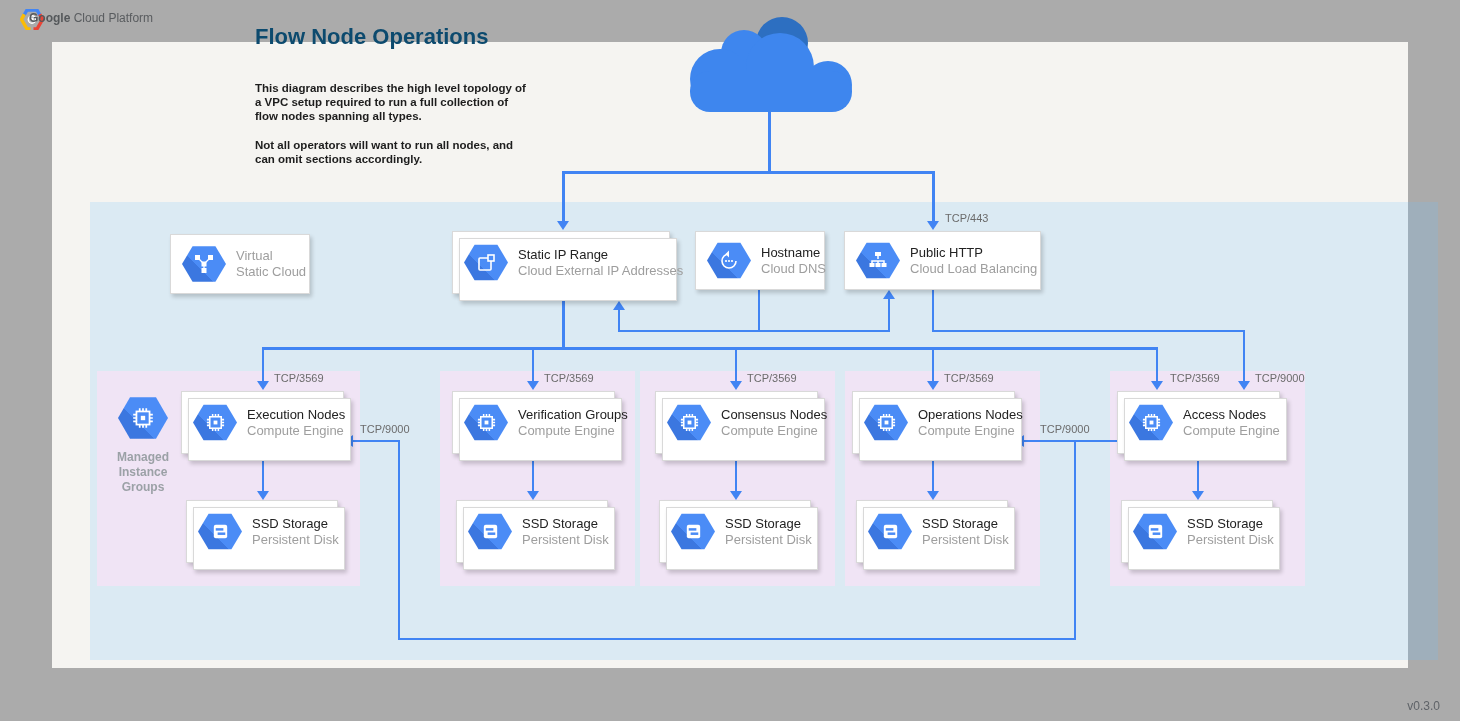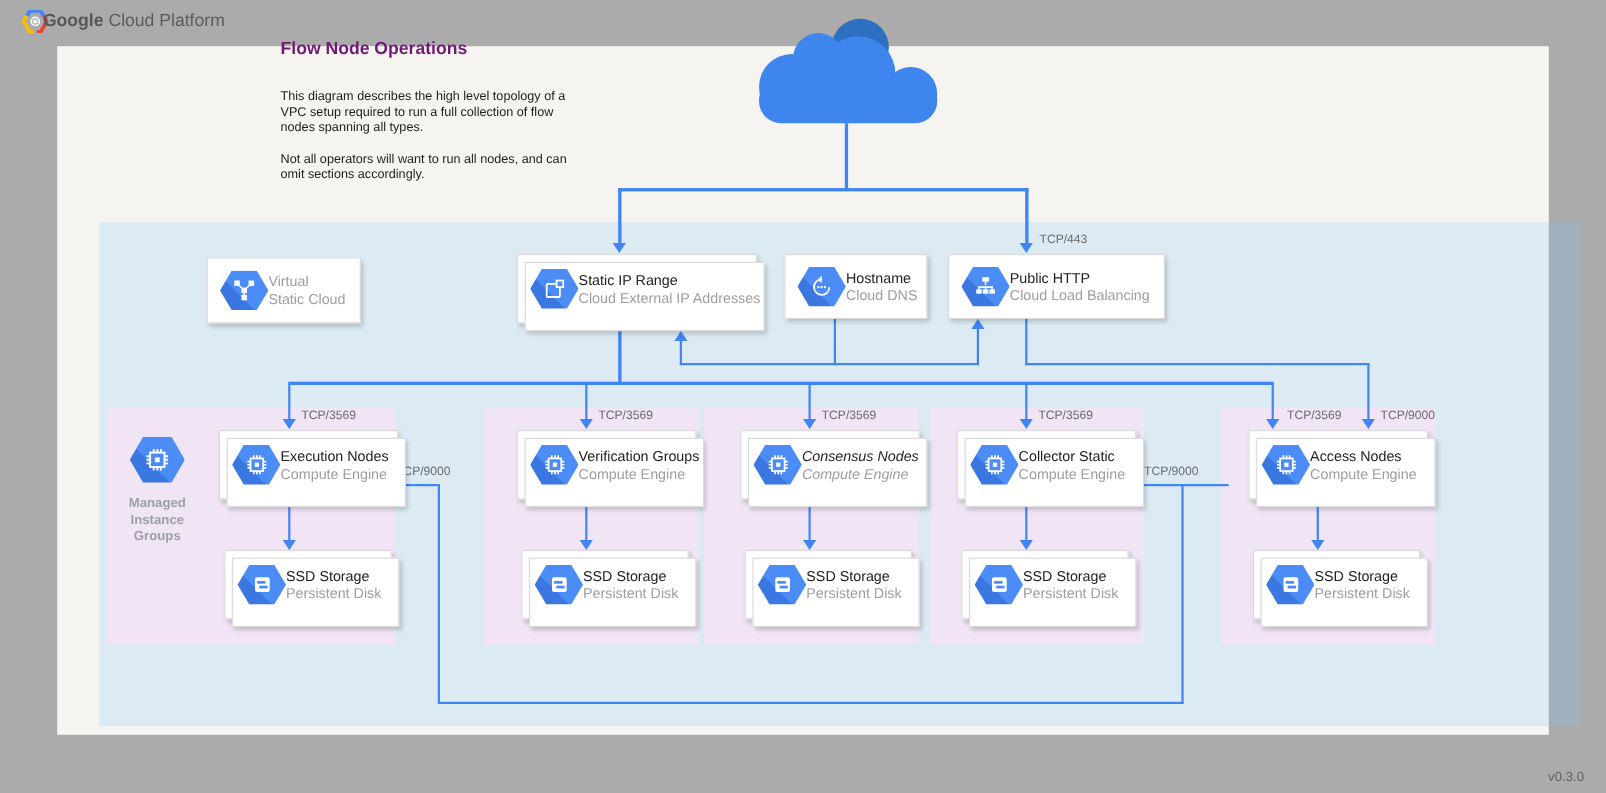--- a/index.html
+++ b/index.html
@@ -4,42 +4,42 @@
 <style>
   html,body{margin:0;padding:0;}
   .stage{position:relative;width:1460px;height:721px;background:#ababab;overflow:hidden;
          font-family:"Liberation Sans", sans-serif;}
   .page{position:absolute;left:52px;top:42px;width:1356px;height:626px;background:#f5f4f1;z-index:0;}
   .vpc-region{position:absolute;left:90px;top:202px;width:1348px;height:458px;
               background:rgba(115,195,255,0.20);z-index:1;}
   .group-box{position:absolute;background:#f0e4f5;z-index:2;}
 
   
-  .brand{position:absolute;left:39px;top:11px;font-size:16px;color:#595c5f;z-index:3;text-align:right;}
+  .brand{position:absolute;left:29px;top:11px;font-size:12px;color:#595c5f;z-index:3;text-align:right;}
   .brand b{color:#55585b;}
   .gcp-logo{position:absolute;left:20px;top:9px;z-index:3;}
 
-  .page-title{position:absolute;left:255px;top:36px;font-size:16px;font-weight:bold;color:#701a75;z-index:3;}
-  .desc{position:absolute;left:255px;width:278px;font-size:11.5px;color:#1d1d1d;line-height:14px;z-index:3;}
+  .page-title{position:absolute;left:255px;top:24px;font-size:22px;font-weight:bold;color:#0c4a6e;z-index:3;}
+  .desc{position:absolute;left:255px;width:278px;font-size:11.5px;color:#1d1d1d;line-height:14px;z-index:3;font-weight:bold;}
   .version{position:absolute;left:1385px;top:699px;width:55px;text-align:right;
            font-size:12px;color:#5f6368;z-index:3;}
 
   
   .line{position:absolute;background:#4184f3;z-index:4;}
   .ah{position:absolute;width:0;height:0;z-index:4;}
   .ah.down{border-left:6px solid transparent;border-right:6px solid transparent;border-top:9px solid #4184f3;}
   .ah.up{border-left:6px solid transparent;border-right:6px solid transparent;border-bottom:9px solid #4184f3;}
   .ah.left{border-top:6px solid transparent;border-bottom:6px solid transparent;border-right:9px solid #4184f3;}
 
   .port{position:absolute;font-size:11px;color:#6b6b6b;z-index:5;white-space:nowrap;}
 
   
-  .card{position:absolute;display:flex;align-items:center;padding:0 8px 0 11px;
+  .card{position:absolute;display:flex;align-items:center;gap:10px;padding:0 8px 0 11px;
         background:#fff;border:1px solid #d9d9d9;box-shadow:2px 3px 4px rgba(0,0,0,0.18);
-        box-sizing:border-box;z-index:6;margin-left:18px;}
+        box-sizing:border-box;z-index:6;}
   .card.stacked::before{content:'';position:absolute;left:6px;top:6px;width:100%;height:100%;
         background:#fff;border:1px solid #d9d9d9;box-shadow:2px 3px 4px rgba(0,0,0,0.18);z-index:-1;}
   .c-text{display:flex;flex-direction:column;}
   .c-title{font-size:13px;color:#222;line-height:16px;white-space:nowrap;}
   .c-sub{font-size:13px;color:#9e9e9e;line-height:16px;white-space:nowrap;}
   .card.gray-title .c-title{color:#9e9e9e;}
 
   .hex{width:44px;height:38px;flex:0 0 44px;
        clip-path:polygon(0 50%,24% 3%,76% 3%,100% 50%,76% 97%,24% 97%);
        background:linear-gradient(45deg,#3b77e0 40%,#4b8cf6 40%);
@@ -251,21 +251,21 @@
             <path d="M8 5V2 M11 5V2 M14 5V2 M8 20V17 M11 20V17 M14 20V17 M5 8H2 M5 11H2 M5 14H2 M20 8H17 M20 11H17 M20 14H17"></path>
           </g>
           <rect x="9" y="9" width="4" height="4" fill="#fff"></rect>
         </svg>
       </div>
     <div class="c-text">
         <span class="c-title">Verification Groups</span>
         <span class="c-sub">Compute Engine</span>
       </div>
   </div>
-  <div class="card stacked" style="left:655px;top:391px;width:163px;height:63px;font-style:italic;">
+  <div class="card stacked" style="left:655px;top:391px;width:163px;height:63px;">
     <div class="hex">
         <svg width="21" height="21" viewBox="0 0 22 22">
           <g fill="none" stroke="#fff" stroke-width="1.6">
             <rect x="5" y="5" width="12" height="12"></rect>
             <path d="M8 5V2 M11 5V2 M14 5V2 M8 20V17 M11 20V17 M14 20V17 M5 8H2 M5 11H2 M5 14H2 M20 8H17 M20 11H17 M20 14H17"></path>
           </g>
           <rect x="9" y="9" width="4" height="4" fill="#fff"></rect>
         </svg>
       </div>
     <div class="c-text">
@@ -277,21 +277,21 @@
     <div class="hex">
         <svg width="21" height="21" viewBox="0 0 22 22">
           <g fill="none" stroke="#fff" stroke-width="1.6">
             <rect x="5" y="5" width="12" height="12"></rect>
             <path d="M8 5V2 M11 5V2 M14 5V2 M8 20V17 M11 20V17 M14 20V17 M5 8H2 M5 11H2 M5 14H2 M20 8H17 M20 11H17 M20 14H17"></path>
           </g>
           <rect x="9" y="9" width="4" height="4" fill="#fff"></rect>
         </svg>
       </div>
     <div class="c-text">
-        <span class="c-title">Collector Static</span>
+        <span class="c-title">Operations Nodes</span>
         <span class="c-sub">Compute Engine</span>
       </div>
   </div>
   <div class="card stacked" style="left:1117px;top:391px;width:163px;height:63px;">
     <div class="hex">
         <svg width="21" height="21" viewBox="0 0 22 22">
           <g fill="none" stroke="#fff" stroke-width="1.6">
             <rect x="5" y="5" width="12" height="12"></rect>
             <path d="M8 5V2 M11 5V2 M14 5V2 M8 20V17 M11 20V17 M14 20V17 M5 8H2 M5 11H2 M5 14H2 M20 8H17 M20 11H17 M20 14H17"></path>
           </g>

